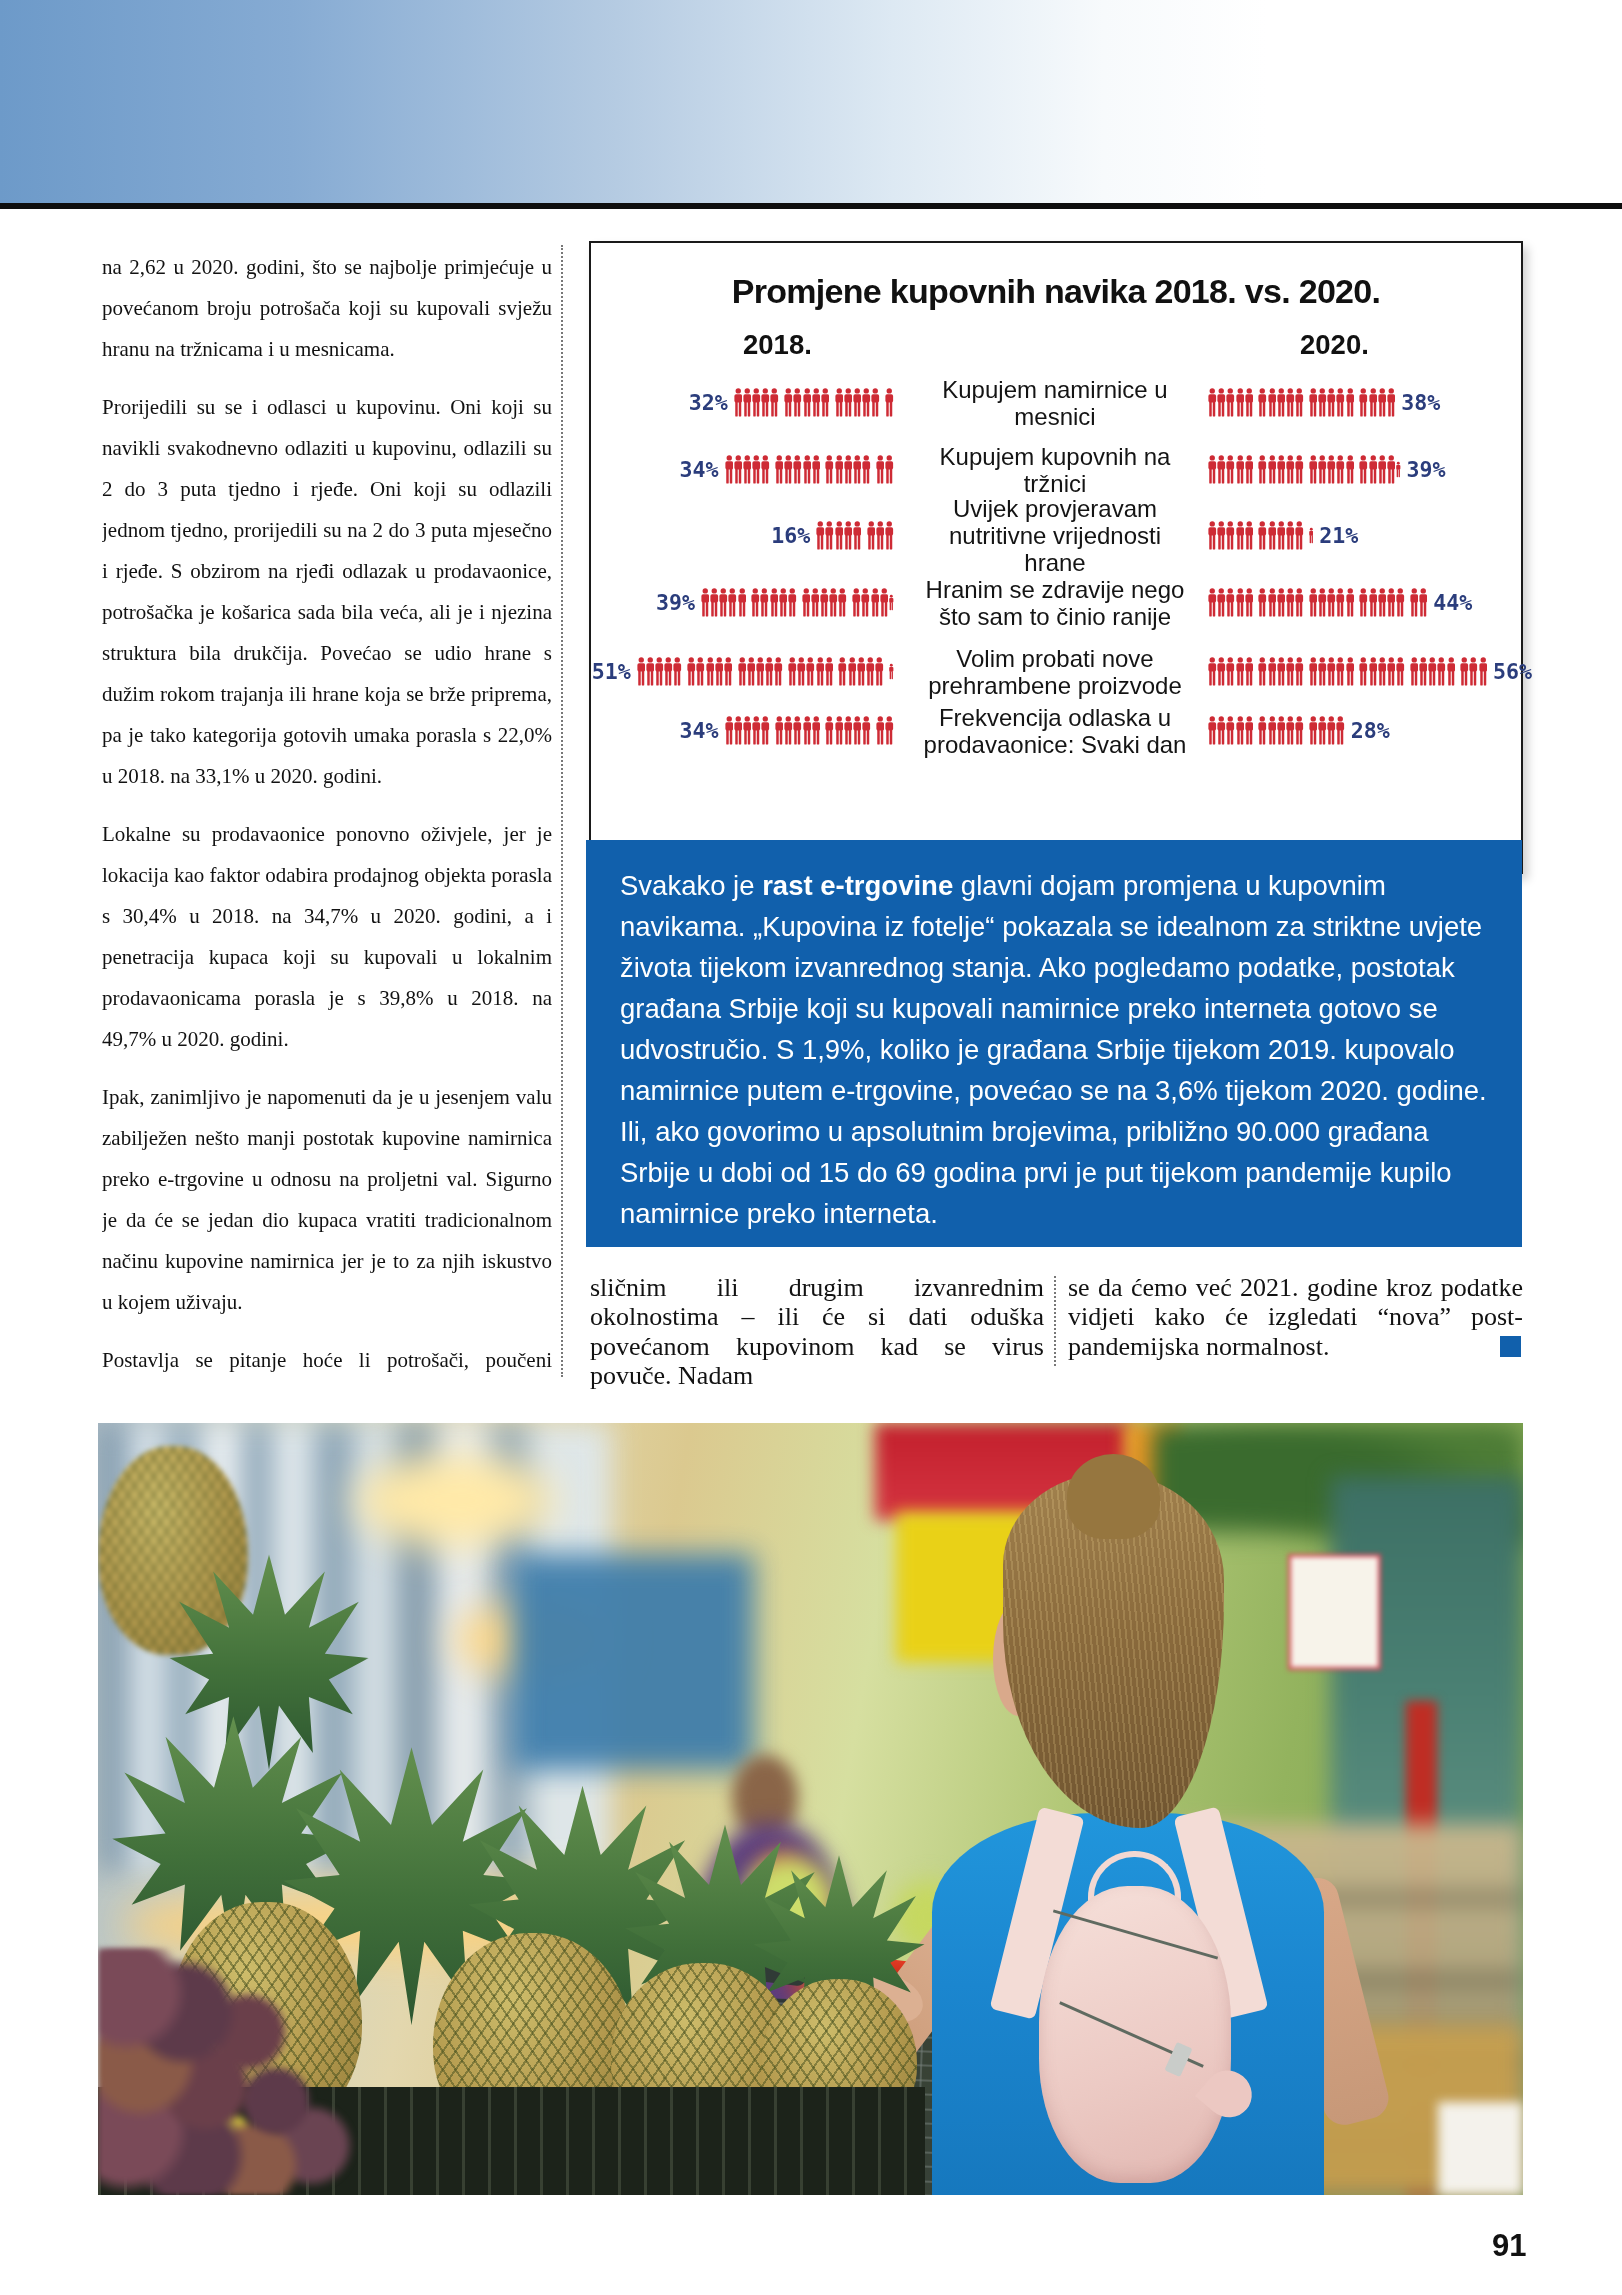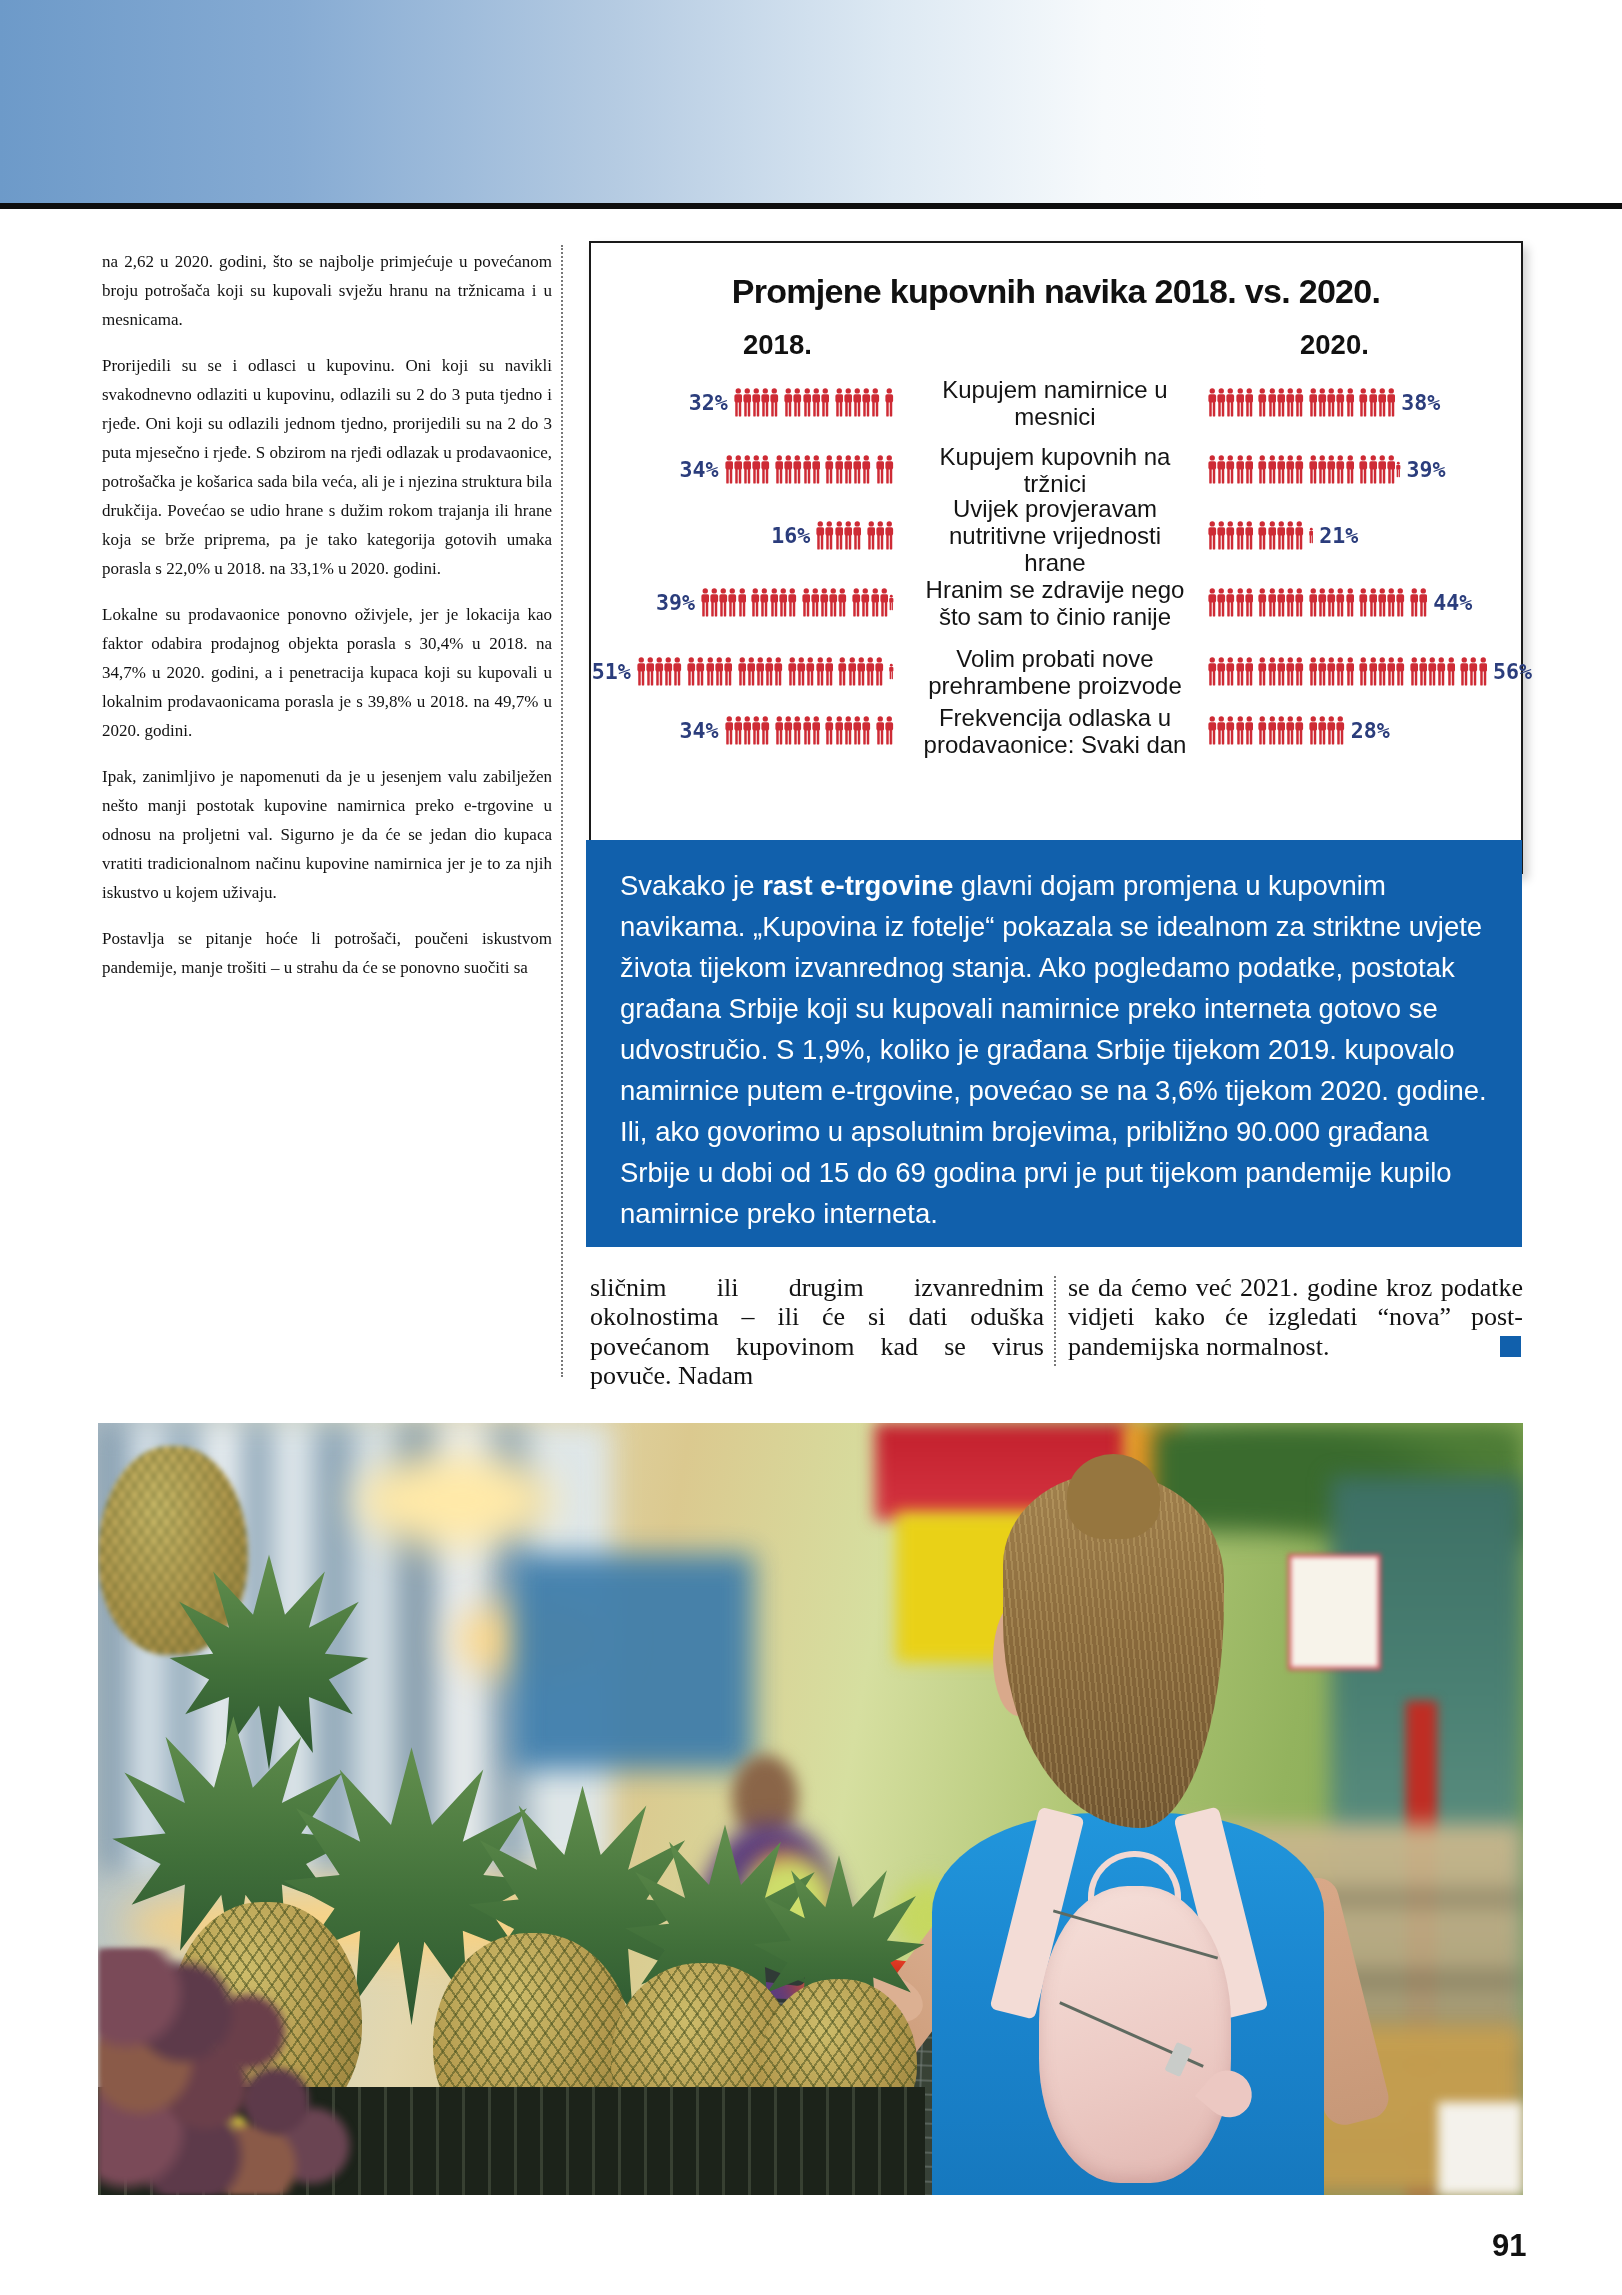--- a/index.html
+++ b/index.html
@@ -11,21 +11,21 @@
   html,body{margin:0;padding:0;background:#fff;}
   .page{position:relative;width:1623px;height:2295px;background:#fff;overflow:hidden;
         font-family:"Liberation Serif", serif;color:var(--ink);}
 
   
   .header-bar{position:absolute;left:0;top:0;width:1623px;height:203px;
     background:linear-gradient(90deg,#6d9ac9 0%,#86abd3 18%,#b5cbe2 38%,#dde9f3 55%,#f7fafc 68%,#ffffff 78%);}
   .header-rule{position:absolute;left:0;top:203px;width:1623px;height:5.9px;background:#0e0e0e;}
 
   
-  .serif-col{font-size:17px;line-height:29px;text-align:justify;hyphens:none;}
+  .serif-col{font-size:21px;line-height:41px;text-align:justify;hyphens:none;}
   .serif-col p{margin:0 0 17px 0;}
   .left-col{position:absolute;left:102px;top:247px;width:450px;height:1139px;overflow:hidden;}
   .vdots{position:absolute;width:0;border-left:2px dotted #777;}
   .vdots.main{left:561px;top:245px;height:1132px;}
   .vdots.bottom{left:1054px;top:1276px;height:90px;}
 
   
   .chart-box{position:absolute;left:589px;top:241px;width:934px;height:633px;background:#fff;
     border:2.6px solid #1a1a1a;box-sizing:border-box;box-shadow:4.6px 5.9px 9.2px rgba(0,0,0,.18);
     font-family:"Liberation Sans", sans-serif;}

